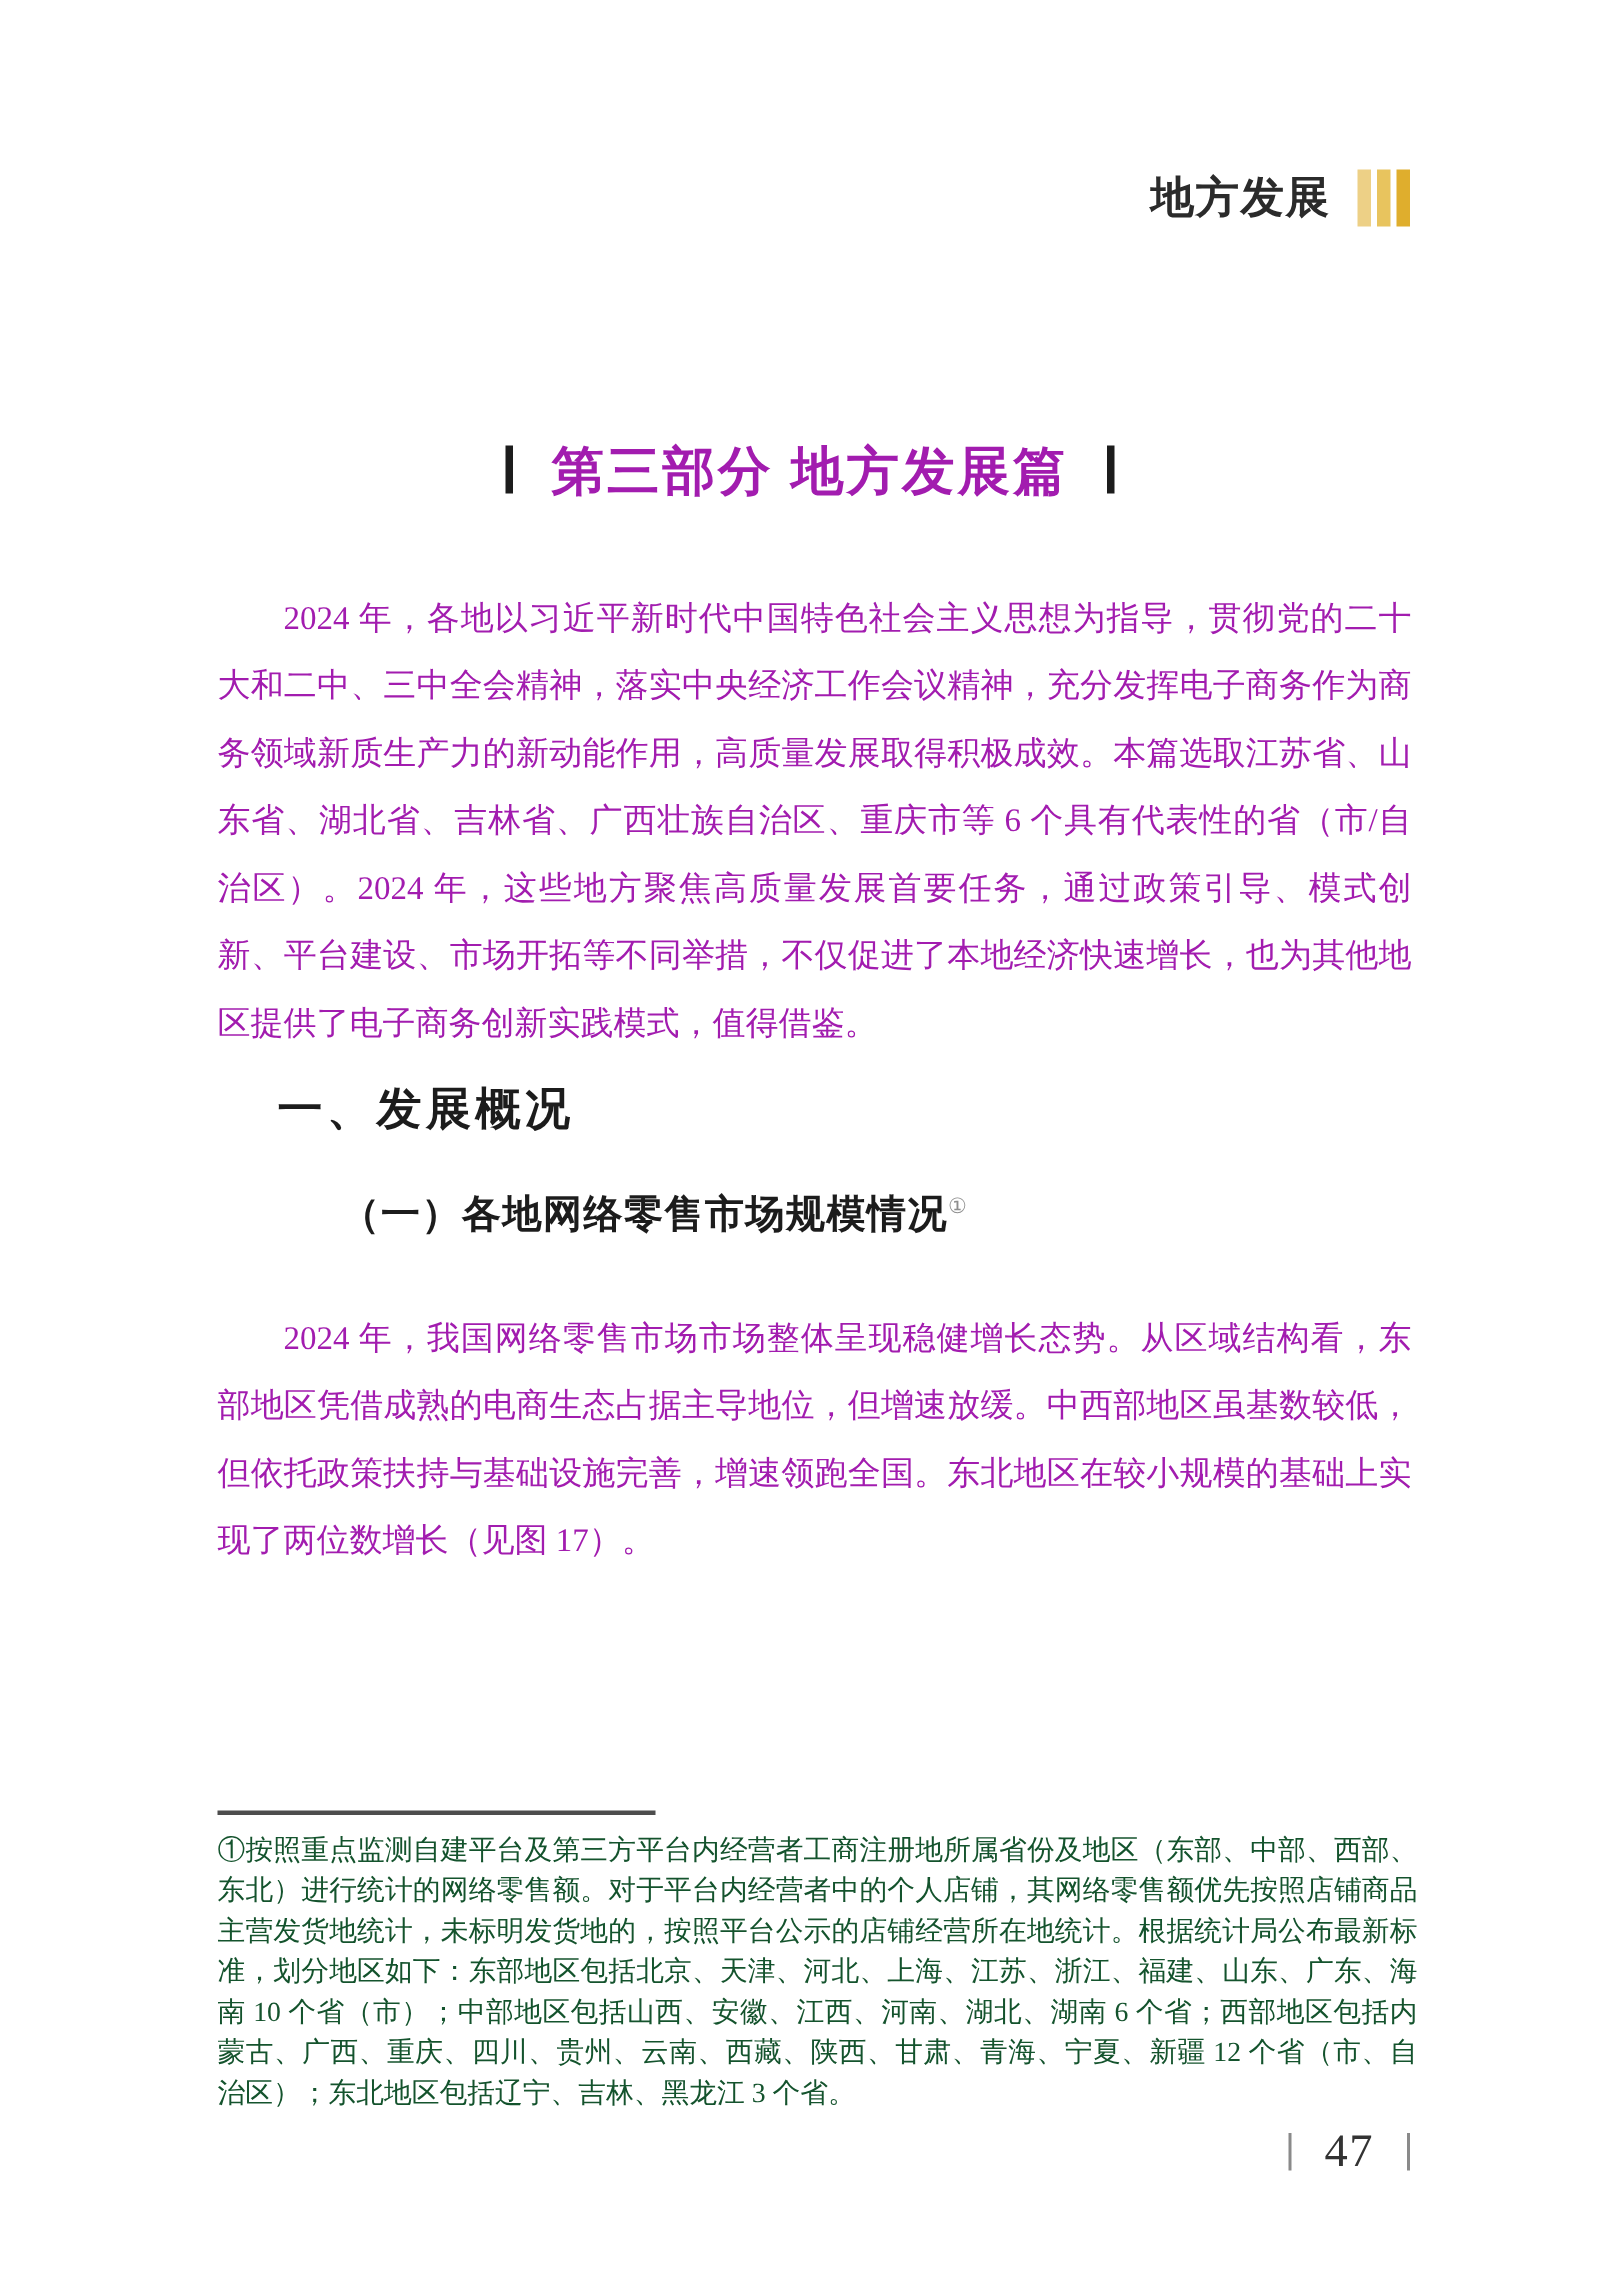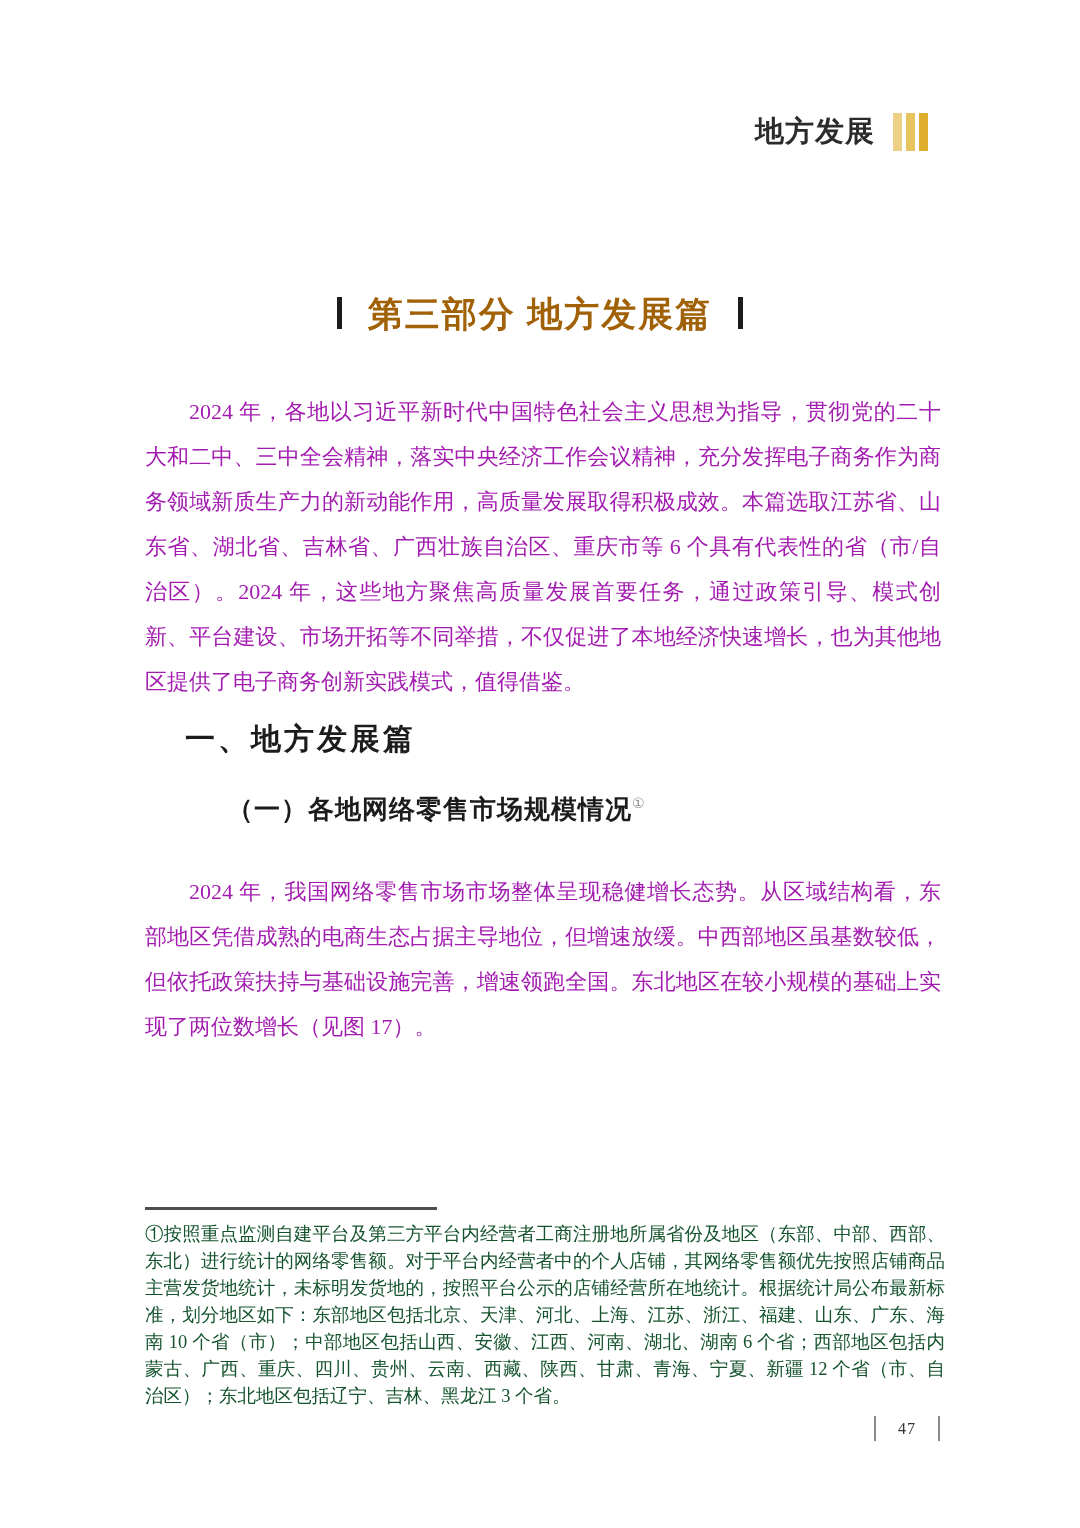--- a/index.html
+++ b/index.html
@@ -15,21 +15,21 @@
   .page {
     position: absolute;
     inset: 0;
     background: #ffffff;
   }
 
   
   .running-header {
     position: absolute;
     top: 112px;
-    right: 152px;
+    right: 140px;
     display: flex;
     align-items: center;
     gap: 18px;
   }
   .running-header .label {
     font-family: "Liberation Sans", "DejaVu Sans", sans-serif;
     font-weight: 700;
     font-size: 29px;
     color: #2b2b2b;
     letter-spacing: 1px;
@@ -48,21 +48,21 @@
   
   .doc-title {
     position: absolute;
     top: 291px;
     left: 0;
     width: 100%;
     text-align: center;
     font-family: "Liberation Sans", "DejaVu Sans", sans-serif;
     font-weight: 700;
     font-size: 35px;
-    color: #a16207;
+    color: #a21caf;
     letter-spacing: 2px;
   }
   .title-decor {
     display: inline-block;
     width: 5px;
     height: 32px;
     background: #1c1c1c;
     vertical-align: -3px;
   }
   .title-decor.left  { margin-right: 26px; }
@@ -140,21 +140,21 @@
     display: flex;
     align-items: center;
     gap: 22px;
   }
   .page-number .pn-bar {
     width: 2px;
     height: 25px;
     background: #8a8a8a;
   }
   .page-number .pn-value {
-    font-size: 16px;
+    font-size: 31px;
     color: #333333;
     letter-spacing: 1px;
   }
 </style>
 </head>
 <body>
 
 <div class="page">
 
   <div class="running-header">
@@ -165,21 +165,21 @@
       <span class="bar bar3"></span>
     </span>
   </div>
 
   <div class="doc-title">
     <span class="title-decor left"></span><span>第三部分 地方发展篇</span><span class="title-decor right"></span>
   </div>
 
   <p class="para para-intro">2024 年，各地以习近平新时代中国特色社会主义思想为指导，贯彻党的二十大和二中、三中全会精神，落实中央经济工作会议精神，充分发挥电子商务作为商务领域新质生产力的新动能作用，高质量发展取得积极成效。本篇选取江苏省、山东省、湖北省、吉林省、广西壮族自治区、重庆市等 6 个具有代表性的省（市/自治区）。2024 年，这些地方聚焦高质量发展首要任务，通过政策引导、模式创新、平台建设、市场开拓等不同举措，不仅促进了本地经济快速增长，也为其他地区提供了电子商务创新实践模式，值得借鉴。</p>
 
-  <h2 class="section-heading">一、地方发展篇</h2>
+  <h2 class="section-heading">一、发展概况</h2>
 
   <h3 class="subsection-heading"><span>（一）各地网络零售市场规模情况</span><sup class="fn-marker">①</sup></h3>
 
   <p class="para para-overview">2024 年，我国网络零售市场市场整体呈现稳健增长态势。从区域结构看，东部地区凭借成熟的电商生态占据主导地位，但增速放缓。中西部地区虽基数较低，但依托政策扶持与基础设施完善，增速领跑全国。东北地区在较小规模的基础上实现了两位数增长（见图 17）。</p>
 
   <div class="footnote">
     <div class="footnote-rule"></div>
     <p class="footnote-text">①按照重点监测自建平台及第三方平台内经营者工商注册地所属省份及地区（东部、中部、西部、东北）进行统计的网络零售额。对于平台内经营者中的个人店铺，其网络零售额优先按照店铺商品主营发货地统计，未标明发货地的，按照平台公示的店铺经营所在地统计。根据统计局公布最新标准，划分地区如下：东部地区包括北京、天津、河北、上海、江苏、浙江、福建、山东、广东、海南 10 个省（市）；中部地区包括山西、安徽、江西、河南、湖北、湖南 6 个省；西部地区包括内蒙古、广西、重庆、四川、贵州、云南、西藏、陕西、甘肃、青海、宁夏、新疆 12 个省（市、自治区）；东北地区包括辽宁、吉林、黑龙江 3 个省。</p>
   </div>
 

